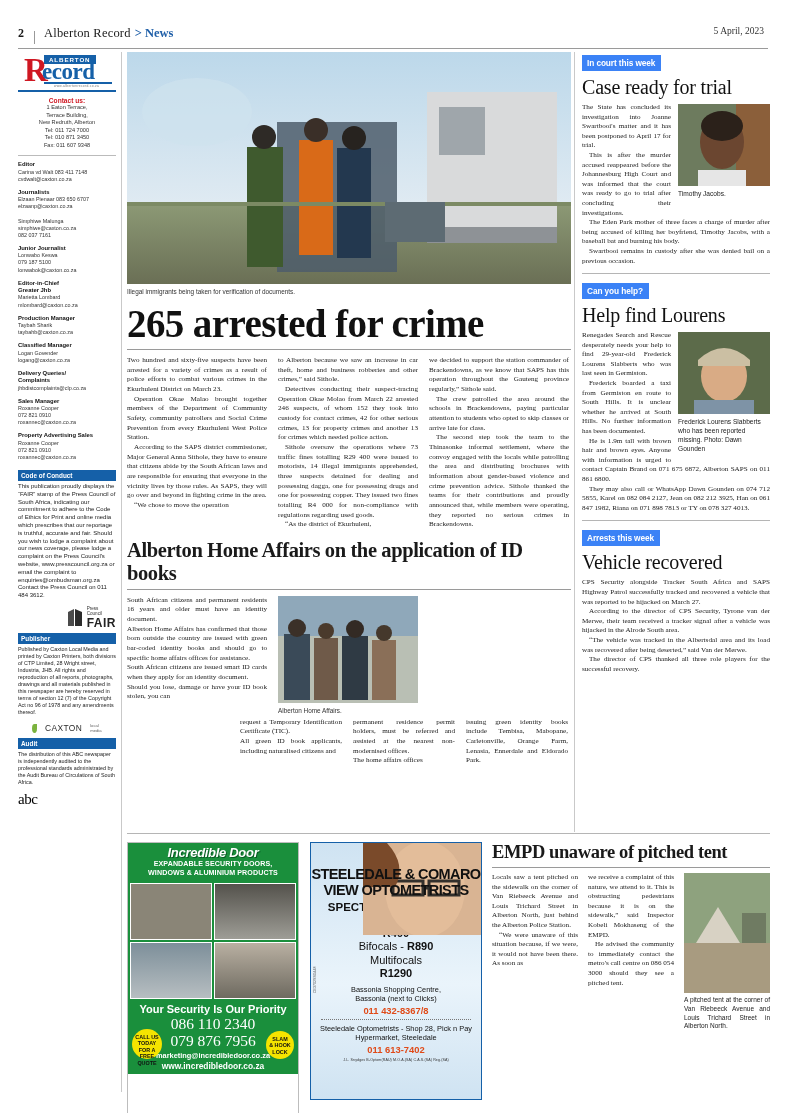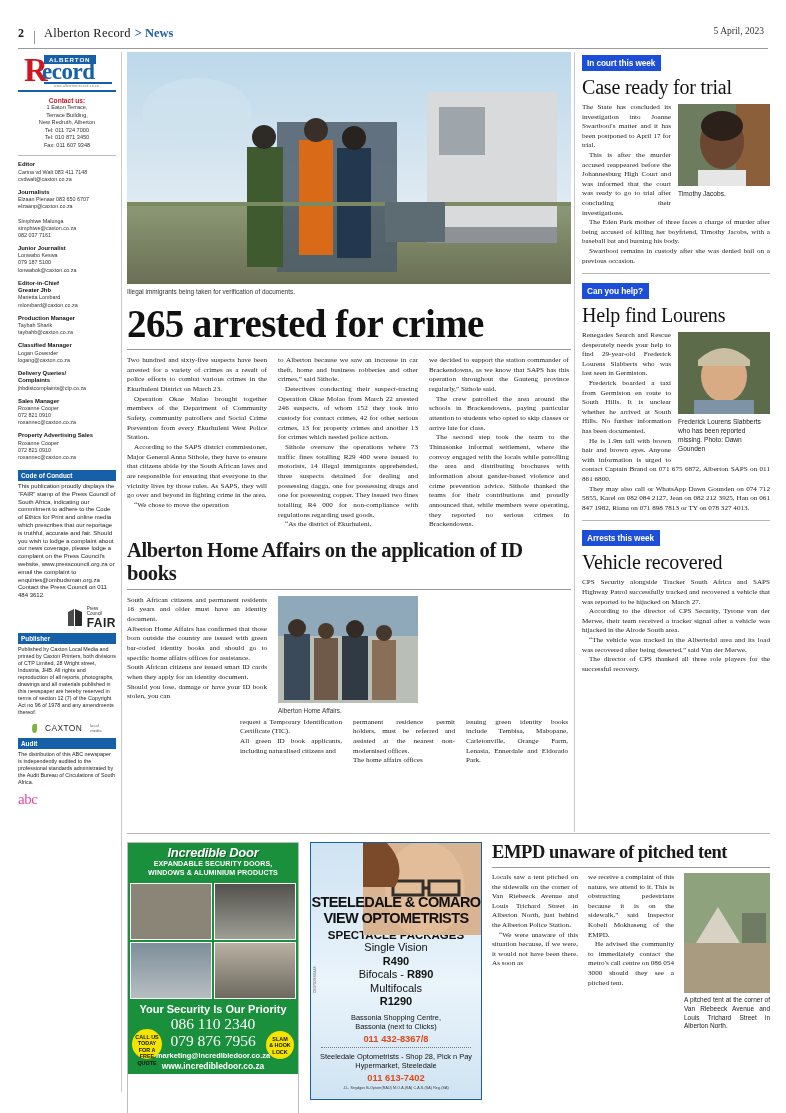--- a/index.html
+++ b/index.html
@@ -66,21 +66,21 @@
   .fair-txt2 { font-size: 12px; font-weight: bold; color: #222; letter-spacing: .5px; line-height: 12px;}
 
   .pub-hd { background: #1560a8; color: #fff; font-weight: bold; font-size: 6.4px; padding: 2px 3px; margin-top: 4px;}
   .pub-body { font-size: 5.4px; line-height: 7.0px; color: #222; padding-top: 2px;}
   .caxton-logo { margin: 7px 14px 5px; display: flex; align-items: flex-end; gap: 8px;}
   .cax-leaf { width: 9px; height: 9px; border-radius: 50% 0 50% 50%; background: #7bb33e;}
   .cax-name { font-size: 8.4px; color: #2b2b2b; letter-spacing: .4px;}
   .cax-sub { font-size: 4.2px; color: #666; }
   .audit-hd { background: #1560a8; color: #fff; font-weight: bold; font-size: 6.4px; padding: 2px 3px;}
   .audit-body { font-size: 5.4px; line-height: 7.0px; color: #222; padding-top: 2px;}
-  .abc-logo { font-family: "Liberation Serif", serif; font-size: 15px; color: #ec4899; margin-top: 5px; letter-spacing: -.5px;}
+  .abc-logo { font-family: "Liberation Serif", serif; font-size: 15px; color: #000000; margin-top: 5px; letter-spacing: -.5px;}
 
   
   .vrule-1 { position: absolute; left: 121px; top: 52px; width: 1px; height: 1040px; background: #c9c9c9; }
   .vrule-2 { position: absolute; left: 574px; top: 52px; width: 1px; height: 780px; background: #c9c9c9; }
 
   
   .main { position: absolute; left: 127px; top: 52px; width: 444px; }
 
   .lead-photo {
     width: 444px; height: 232px; position: relative; overflow: hidden;
@@ -106,21 +106,21 @@
   }
   .cols-ha { display: flex; gap: 11px; margin-top: 3px; }
   .ha-col { width: 140px; font-size: 7.15px; line-height: 9.65px; text-align: justify;}
   .ha-photo { width: 140px; height: 107px; background: linear-gradient(#9ab7c9, #c9cfc2 60%, #8d8578); position: relative; overflow: hidden;}
   .cols-ha2 { display: flex; gap: 11px; margin-top: 4px;}
   .ha2-col { width: 102px; font-size: 7.15px; line-height: 9.65px; text-align: justify;}
 
   
   .rail { position: absolute; left: 582px; top: 52px; width: 188px; }
   .kicker {
-    background: #1d4ed8; color: #fff; font-family: "Liberation Sans", sans-serif;
+    background: #3b82f6; color: #fff; font-family: "Liberation Sans", sans-serif;
     font-weight: bold; font-size: 8.3px; padding: 3px 6px 3px 5px; display: inline-block;
     letter-spacing: -.1px;
   }
   .rail-hl {
     font-family: "Liberation Serif", serif; font-size: 20px; line-height: 23px;
     margin: 5px 0 4px; letter-spacing: -.2px; color: #111;
   }
   .rail-body { font-size: 7.15px; line-height: 9.6px; text-align: justify; }
   .rail-body p { text-indent: 7px; }
   .rail-body p.noind { text-indent: 0; }
@@ -157,21 +157,21 @@
     position: absolute; background: #f5e400; color: #111; border-radius: 50%;
     font-size: 5.4px; font-weight: bold; text-align: center; line-height: 6.4px;
   }
 
   .ad-opto {
     width: 172px; height: 258px; border: 1px solid #1560a8;
     background: linear-gradient(#cfe3f2, #eaf4fb 55%, #cfe3f2);
     position: relative; overflow: hidden; font-family: "Liberation Sans", sans-serif;
   }
   .opto-photo { position: absolute; right: 0; top: 0; width: 118px; height: 92px; background: linear-gradient(#d7b89c,#b98e6d);}
-  .opto-t1 { position: relative; text-align: center; font-weight: bold; font-size: 14.5px; line-height: 15.5px; padding-top: 52px; color: #111; letter-spacing: -.6px;}
+  .opto-t1 { position: relative; text-align: center; font-weight: bold; font-size: 14.5px; line-height: 15.5px; padding-top: 24px; color: #111; letter-spacing: -.6px;}
   .opto-t2 { text-align: center; font-weight: bold; font-size: 11.5px; color: #111; padding-top: 3px;}
   .opto-l { text-align: center; font-size: 11px; line-height: 13.5px; color: #111;}
   .opto-b { font-weight: bold; }
   .opto-addr { text-align: center; font-size: 7.4px; line-height: 9.2px; color: #111; padding-top: 4px;}
   .opto-tel { text-align: center; font-weight: bold; font-size: 9.4px; color: #e04a18; padding-top: 2px;}
   .opto-dash { width: 150px; margin: 3px auto 0; border-top: 1px dotted #777;}
   .opto-fine { text-align: center; font-size: 3.6px; color: #333; padding-top: 3px; letter-spacing: .1px;}
   .opto-vert { position: absolute; left: 2px; top: 150px; font-size: 3.6px; color: #555; transform: rotate(-90deg); transform-origin: left top;}
 
   .empd { position: absolute; left: 492px; top: 842px; width: 278px;}

